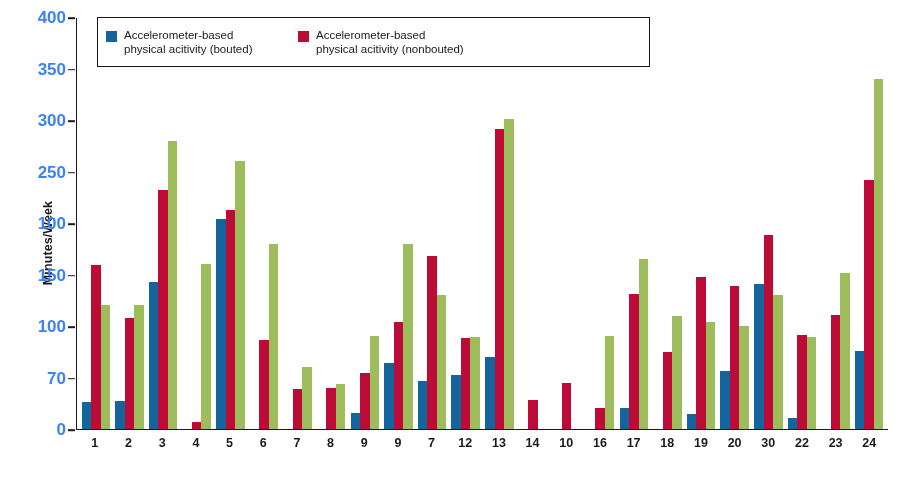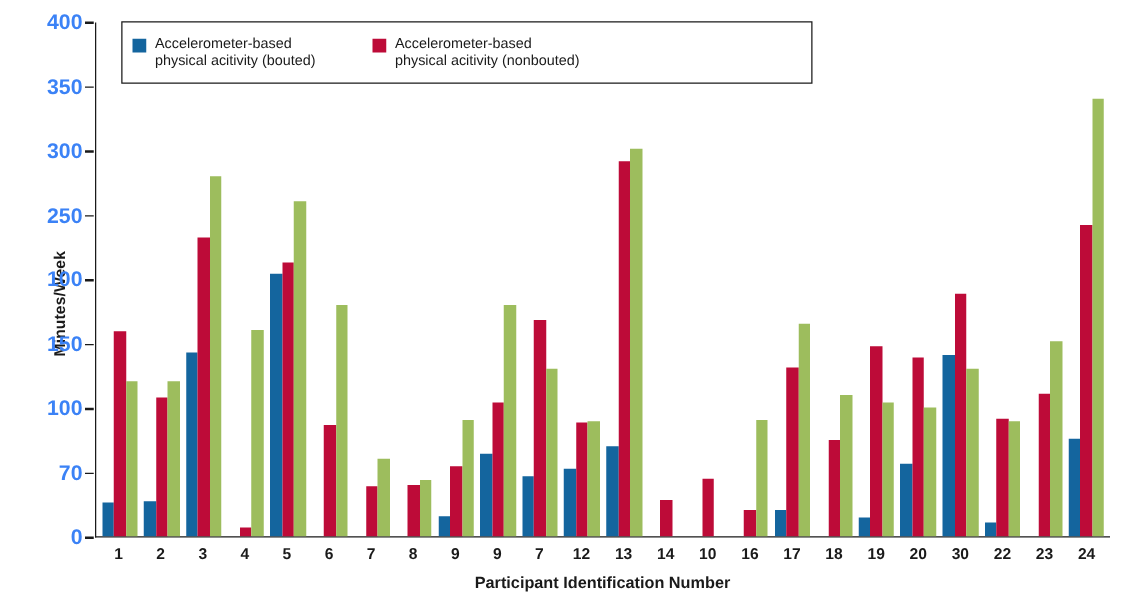--- a/index.html
+++ b/index.html
@@ -324,21 +324,20 @@
       <div class="x-tick">17</div>
       <div class="x-tick">18</div>
       <div class="x-tick">19</div>
       <div class="x-tick">20</div>
       <div class="x-tick">30</div>
       <div class="x-tick">22</div>
       <div class="x-tick">23</div>
       <div class="x-tick">24</div>
     </div>
 
-  <div id="x-axis-title">Participant Identification Number</div>
 
   <div id="legend">
       <div class="legend-item i0">
         <span class="legend-swatch s0" style="background: rgb(20, 101, 158);"></span>
         <span class="legend-label">Accelerometer-based
 physical acitivity (bouted)</span>
       </div>
       <div class="legend-item i1">
         <span class="legend-swatch s1" style="background: rgb(189, 11, 56);"></span>
         <span class="legend-label">Accelerometer-based

